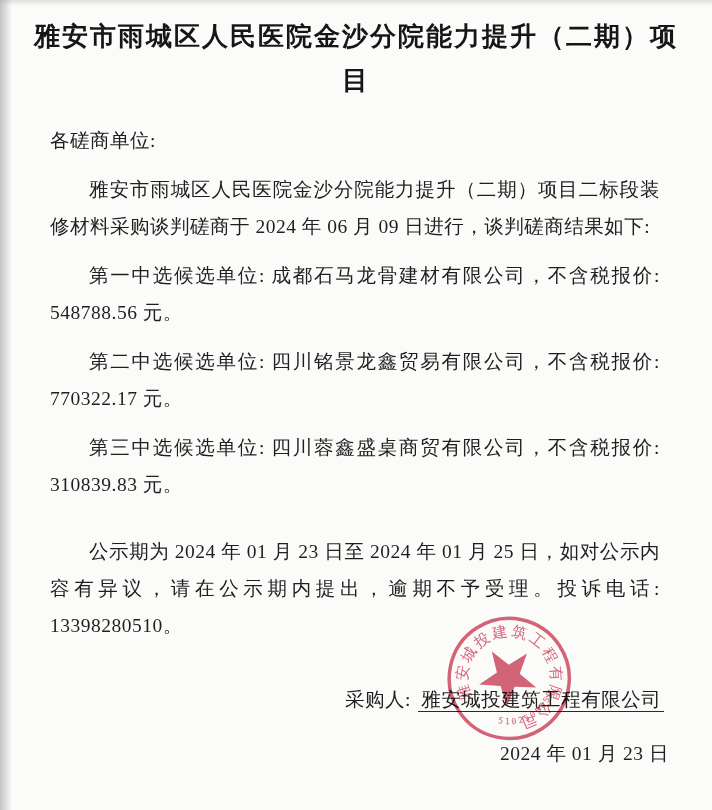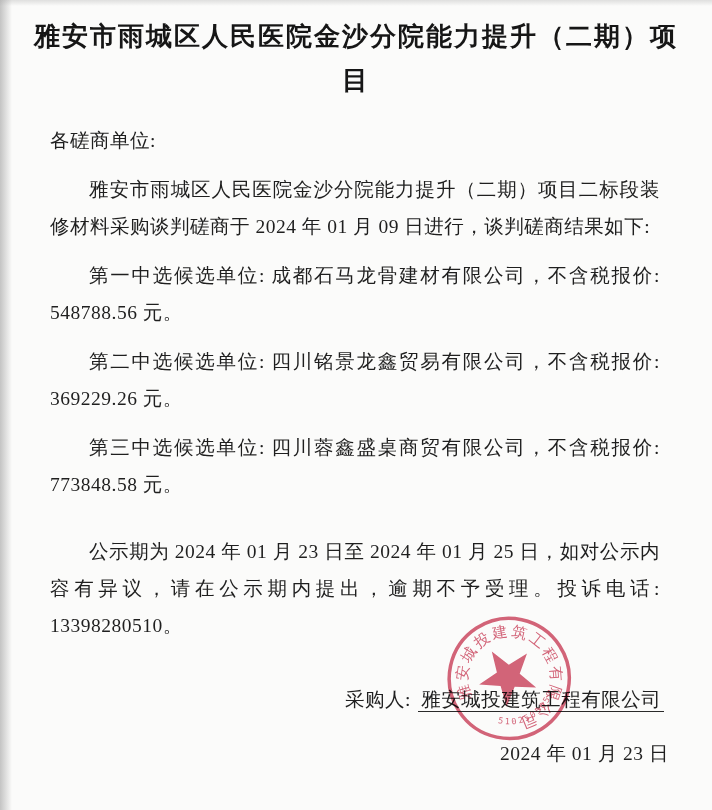--- a/index.html
+++ b/index.html
@@ -91,24 +91,24 @@
 <div class="page">
   <div class="scan-edge"></div>
   <div class="scan-edge-top"></div>
 
   <h1 class="title">
     <span class="title-line">雅安市雨城区人民医院金沙分院能力提升（二期）项目</span>
   </h1>
 
   <div class="body">
     <p class="salutation">各磋商单位:</p>
-    <p class="para">雅安市雨城区人民医院金沙分院能力提升（二期）项目二标段装修材料采购谈判磋商于 2024 年 01 月 09 日进行，谈判磋商结果如下:</p>
+    <p class="para">雅安市雨城区人民医院金沙分院能力提升（二期）项目二标段装修材料采购谈判磋商于 2024 年 06 月 09 日进行，谈判磋商结果如下:</p>
     <p class="para candidate">第一中选候选单位: 成都石马龙骨建材有限公司，不含税报价: 548788.56 元。</p>
-    <p class="para candidate">第二中选候选单位: 四川铭景龙鑫贸易有限公司，不含税报价: 369229.26 元。</p>
-    <p class="para candidate">第三中选候选单位: 四川蓉鑫盛桌商贸有限公司，不含税报价: 773848.58 元。</p>
+    <p class="para candidate">第二中选候选单位: 四川铭景龙鑫贸易有限公司，不含税报价: 770322.17 元。</p>
+    <p class="para candidate">第三中选候选单位: 四川蓉鑫盛桌商贸有限公司，不含税报价: 310839.83 元。</p>
     <p class="para publicity">公示期为 2024 年 01 月 23 日至 2024 年 01 月 25 日，如对公示内容有异议，请在公示期内提出，逾期不予受理。投诉电话: 13398280510。</p>
 
     <div class="sign purchaser-line">
       <span>采购人:</span>
       <span class="purchaser-name">雅安城投建筑工程有限公司</span>
     </div>
     <div class="sign date-line">2024 年 01 月 23 日</div>
   </div>
 
   <svg class="stamp" viewBox="0 0 136 136" xmlns="http://www.w3.org/2000/svg">

